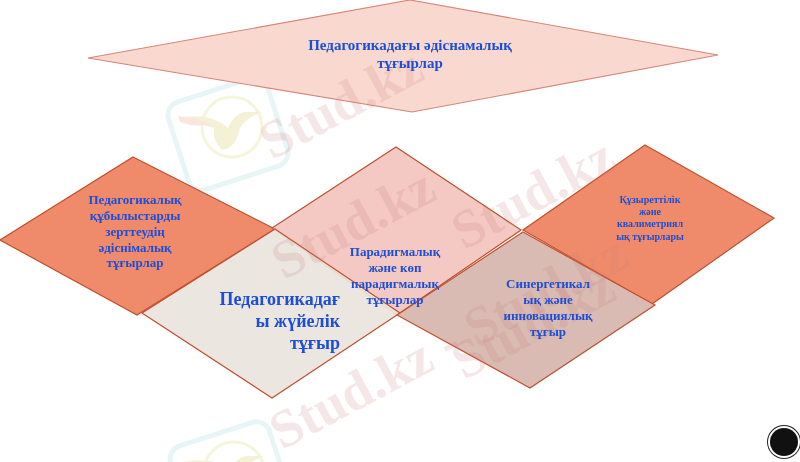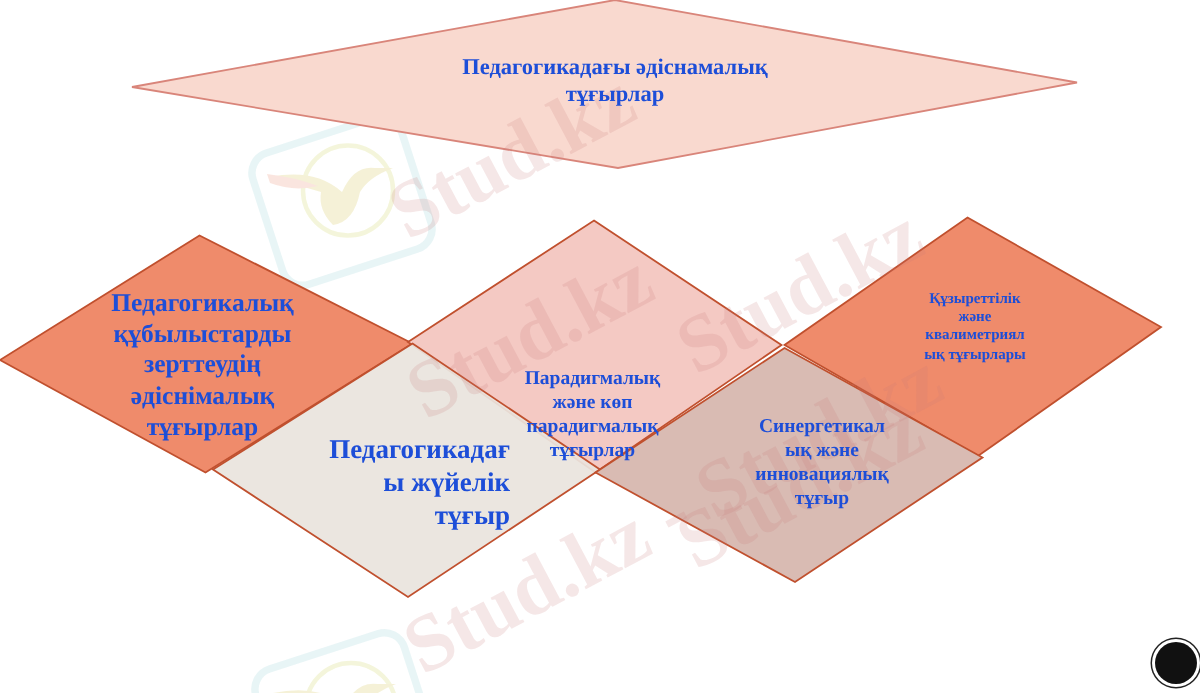--- a/index.html
+++ b/index.html
@@ -62,21 +62,21 @@
 
 <div class="watermark-text" style="left:278px; top:110px;">Stud.kz</div>
 <div class="watermark-text" style="left:470px; top:200px;">Stud.kz</div>
 <div class="watermark-text" style="left:290px; top:230px;">Stud.kz</div>
 <div class="watermark-text" style="left:470px; top:330px;">Stud.kz</div>
 <div class="watermark-text" style="left:288px; top:400px;">Stud.kz - Stud.kz</div>
 
 <div class="label" style="left:250px; top:36px; width:320px; font-size:15px;">Педагогикадағы әдіснамалық
 тұғырлар</div>
 
-<div class="label" style="left:60px; top:192px; width:150px; font-size:17px;">Педагогикалық
+<div class="label" style="left:60px; top:192px; width:150px; font-size:13px;">Педагогикалық
 құбылыстарды
 зерттеудің
 әдіснімалық
 тұғырлар</div>
 
 <div class="label" style="left:190px; top:289px; width:150px; font-size:18px;text-align:right;">Педагогикадағ
 ы жүйелік
 тұғыр</div>
 
 <div class="label" style="left:320px; top:196px; width:150px; font-size:13px;margin-top:48px;">Парадигмалық

